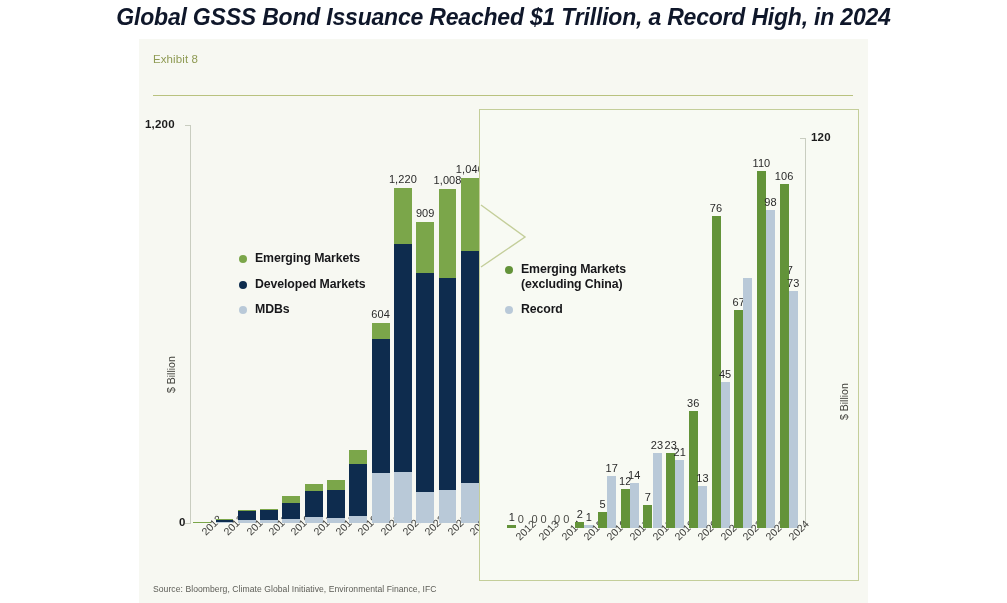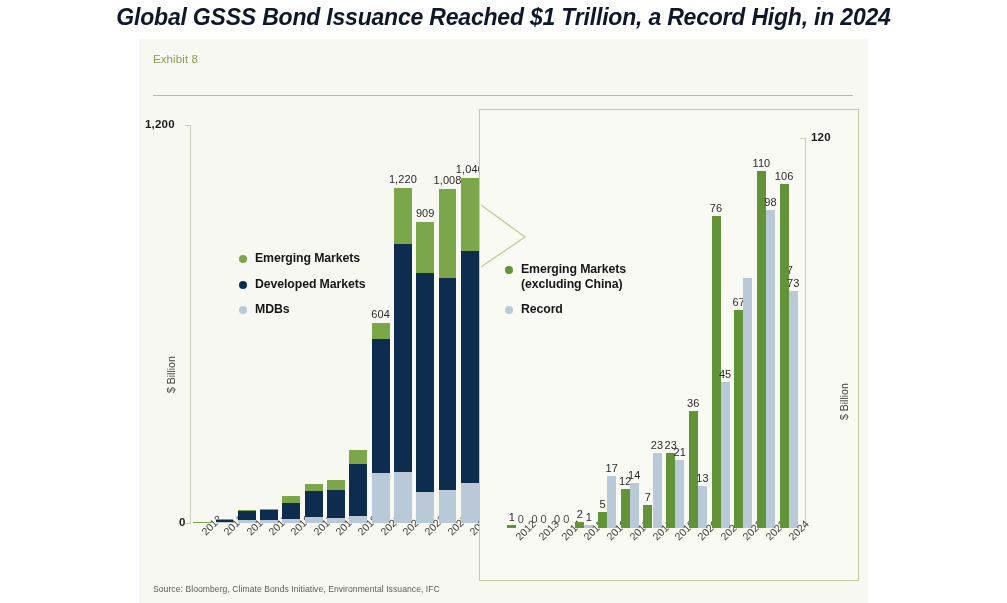--- a/index.html
+++ b/index.html
@@ -331,14 +331,14 @@
         <div class="bar-group" style="left: 283.654px; width: 9.07692px; height: 237.25px; background: rgb(185, 201, 216);"></div>
         <div class="bar-label" style="left: 277.654px; width: 21.0769px; bottom: 239.25px;">73</div>
         <div class="xtick" style="left: 280.654px; top: 396px;">2024</div>
       </div>
   </div>
 
   <svg id="callout" viewBox="0 0 120 200" width="120" height="200">
     <path d="M 42 86 L 86 118 L 42 148" fill="none" stroke="#c4ce9a" stroke-width="1.4"></path>
   </svg>
 
-  <div id="source">Source: Bloomberg, Climate Bonds Initiative, Environmental Issuance, IFC</div>
+  <div id="source">Source: Bloomberg, Climate Global Initiative, Environmental Finance, IFC</div>
 </div>
 
 </body></html>

